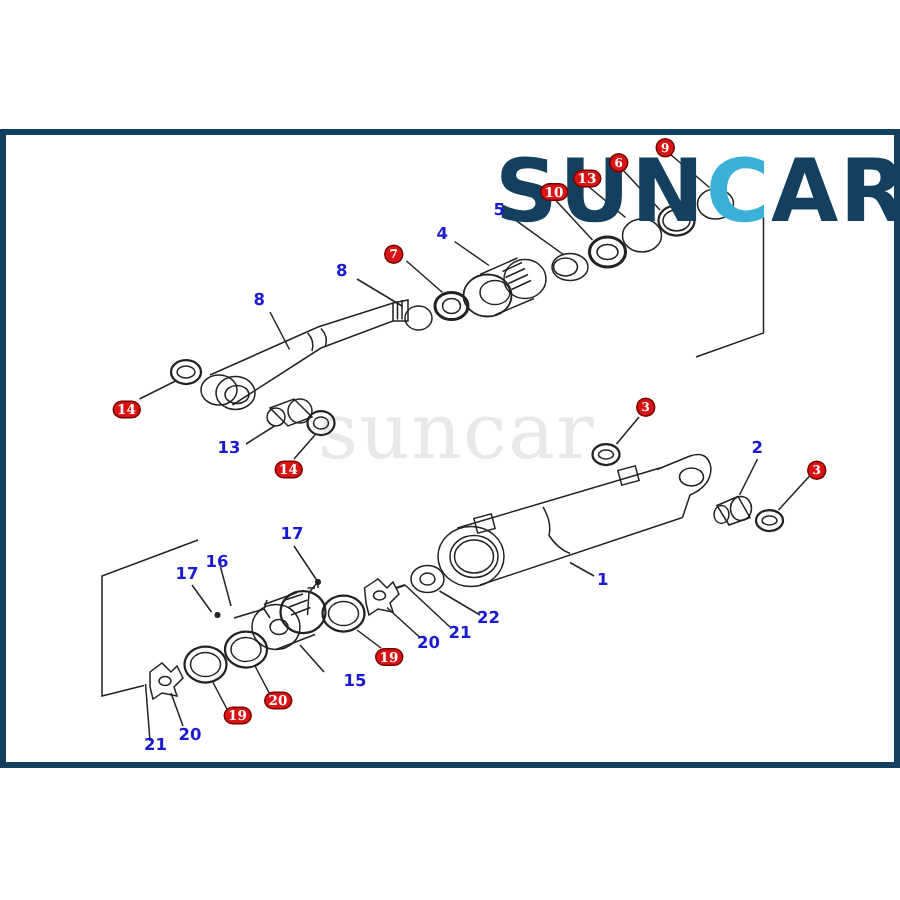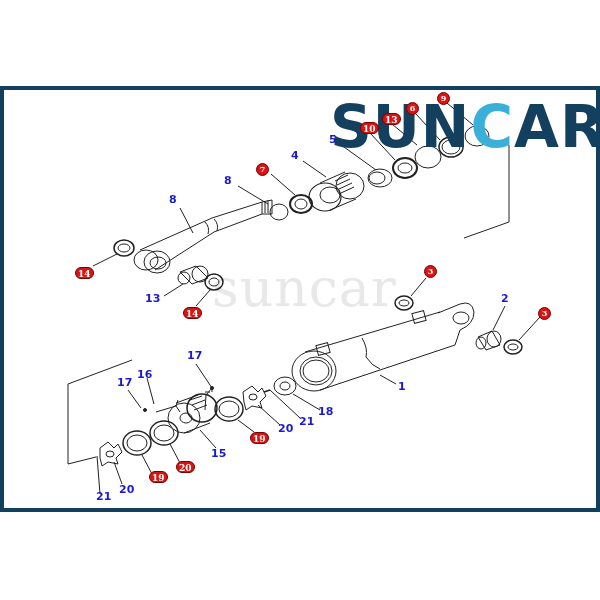--- a/index.html
+++ b/index.html
@@ -191,29 +191,29 @@
   <span>SUN</span><span class="c">C</span><span>AR</span>
 </div>
 
 <div class="callout" style="left:398px;top:381px">1</div>
 <div class="callout" style="left:501px;top:293px">2</div>
 <div class="callout" style="left:291px;top:150px">4</div>
 <div class="callout" style="left:329px;top:134px">5</div>
 <div class="callout" style="left:224px;top:175px">8</div>
 <div class="callout" style="left:169px;top:194px">8</div>
 <div class="callout" style="left:145px;top:293px">13</div>
-<div class="callout" style="left:211px;top:448px">15</div>
+<div class="callout" style="left:229px;top:448px">15</div>
 <div class="callout" style="left:137px;top:369px">16</div>
 <div class="callout" style="left:117px;top:377px">17</div>
 <div class="callout" style="left:187px;top:350px">17</div>
 <div class="callout" style="left:119px;top:484px">20</div>
 <div class="callout" style="left:278px;top:423px">20</div>
 <div class="callout" style="left:96px;top:491px">21</div>
 <div class="callout" style="left:299px;top:416px">21</div>
-<div class="callout" style="left:318px;top:406px">18</div>
+<div class="callout" style="left:318px;top:406px">22</div>
 
 <div class="badge small" style="left:424px;top:265px">3</div>
 <div class="badge small" style="left:538px;top:307px">3</div>
 <div class="badge small" style="left:406px;top:102px">6</div>
 <div class="badge small" style="left:256px;top:163px">7</div>
 <div class="badge small" style="left:437px;top:92px">9</div>
 <div class="badge" style="left:360px;top:122px">10</div>
 <div class="badge" style="left:382px;top:113px">13</div>
 <div class="badge" style="left:75px;top:267px">14</div>
 <div class="badge" style="left:183px;top:307px">14</div>

